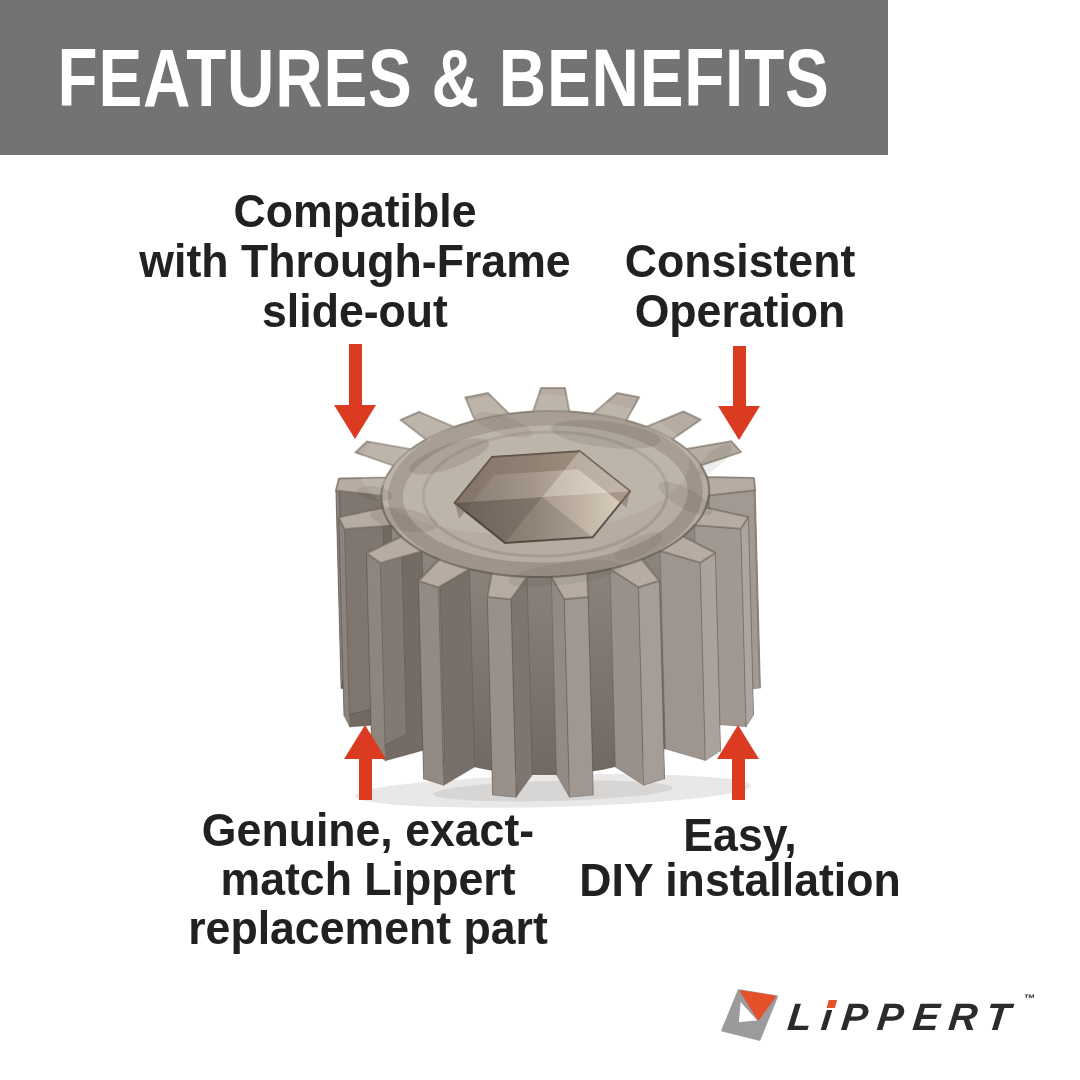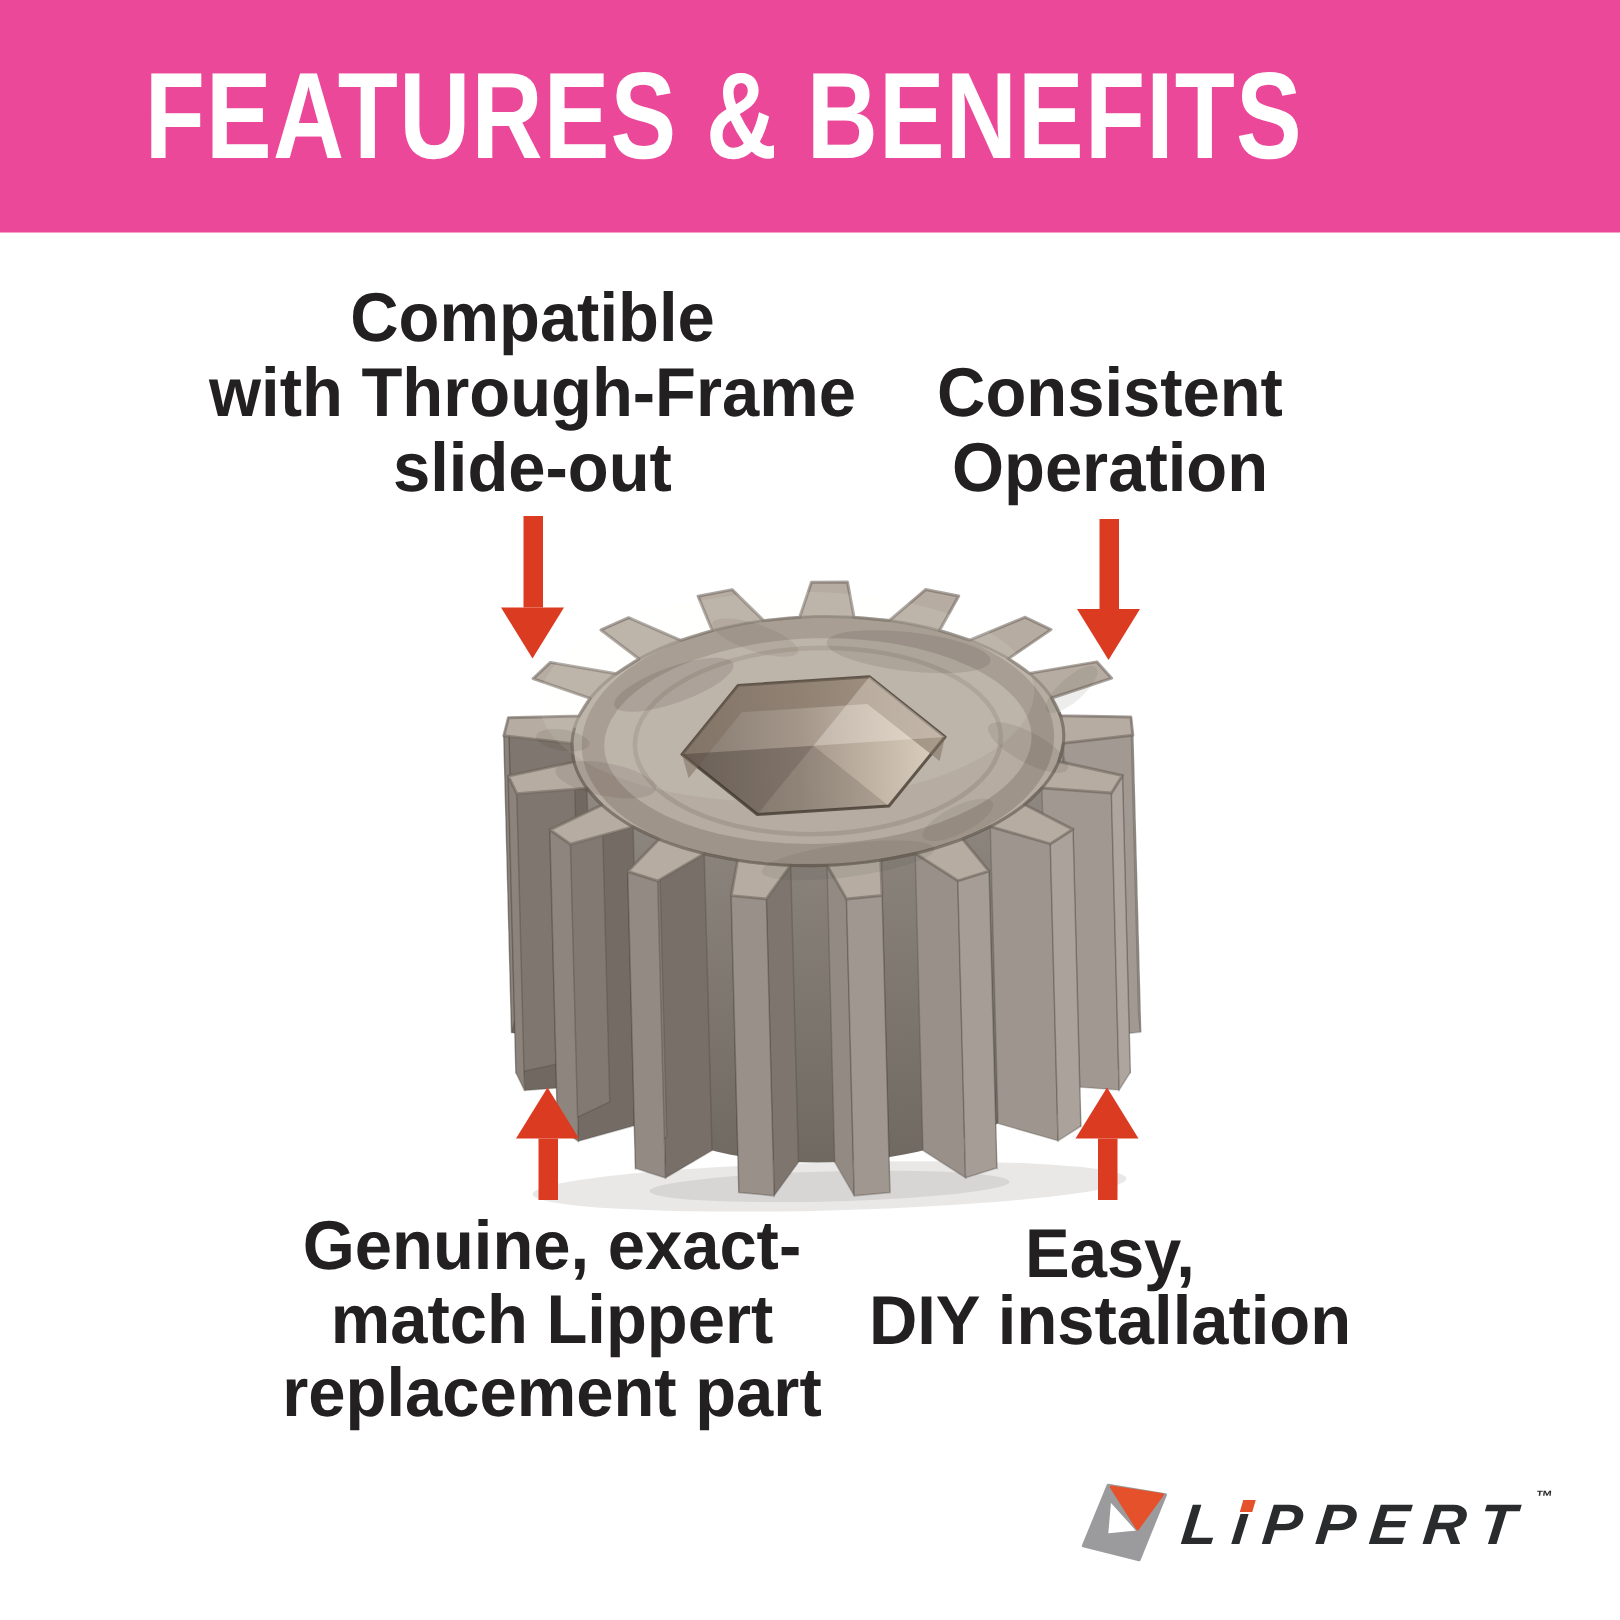--- a/index.html
+++ b/index.html
@@ -2,22 +2,22 @@
 <html><head>
 <meta charset="utf-8">
 <style>
   html,body{margin:0;padding:0;background:#e8e8e8;}
   .canvas{
     position:relative;width:1080px;height:1080px;background:#ffffff;overflow:hidden;
     font-family:"Liberation Sans","DejaVu Sans",sans-serif;margin:0 auto;
   }
   
   .banner{
-    position:absolute;left:0;top:0;width:1080px;height:155px;background:#ec4899;
-    display:flex;align-items:center;
+    position:absolute;left:0;top:0;width:888px;height:155px;background:#737373;
+    display:flex;align-items:center;justify-content:center;
   }
   .banner h1{
     margin:0;color:#ffffff;font-size:82px;font-weight:bold;line-height:1;
     white-space:nowrap;letter-spacing:1px;transform:scaleX(0.80);transform-origin:center;
   }
   
   .callout{
     position:absolute;color:#232021;font-weight:bold;text-align:center;
     transform:scaleX(0.97);transform-origin:center;
   }

